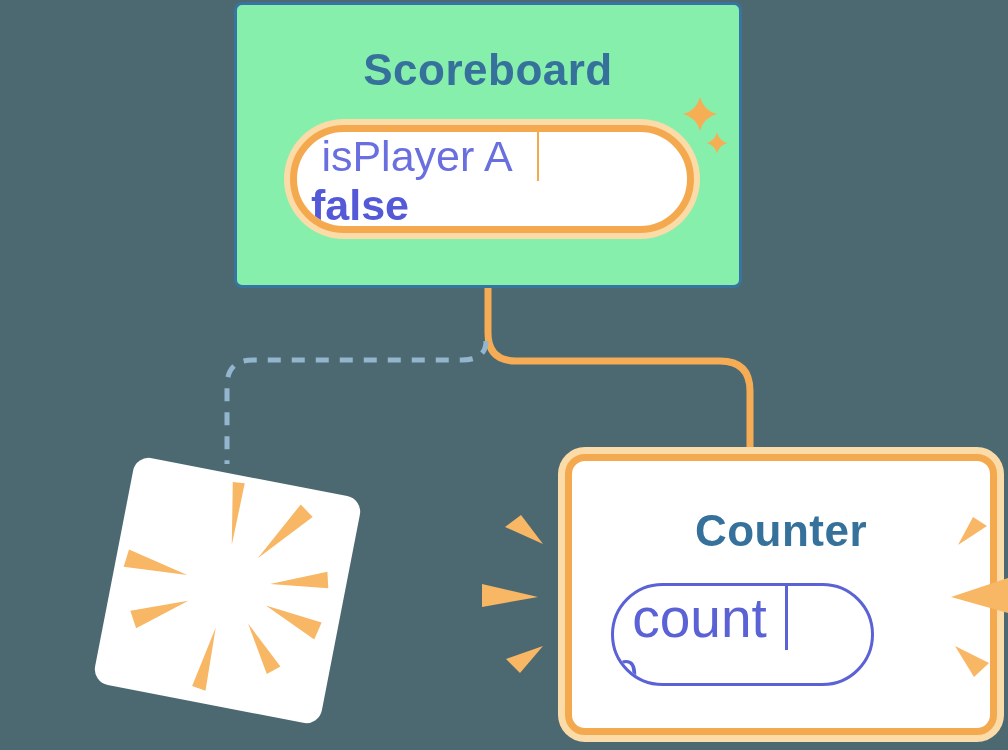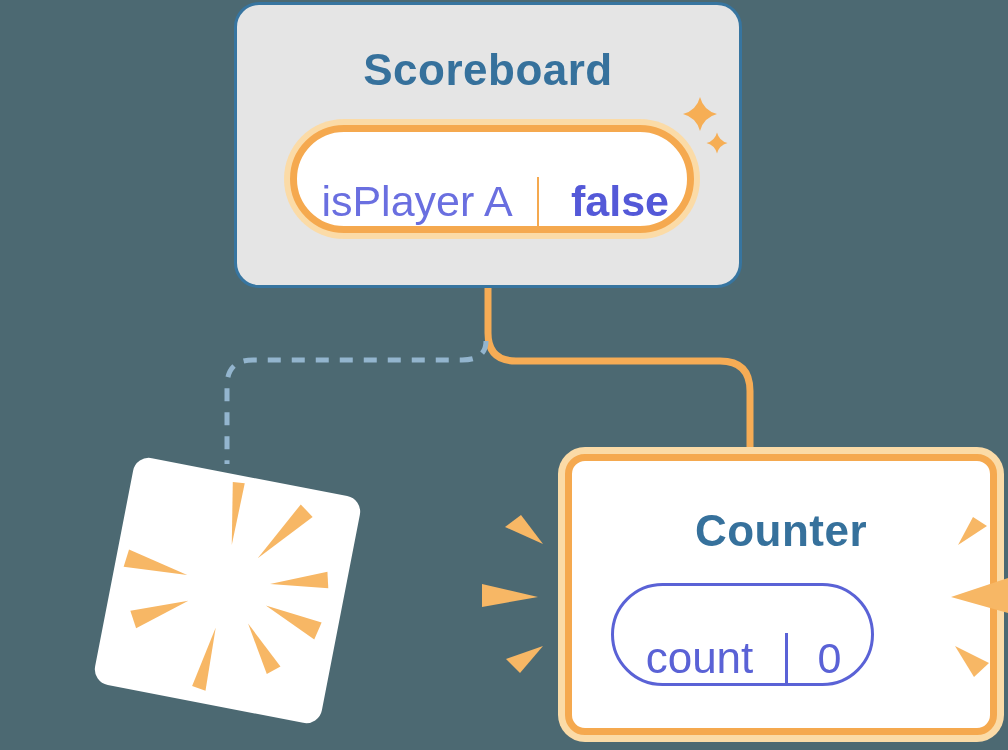--- a/index.html
+++ b/index.html
@@ -9,32 +9,32 @@
     height: 750px;
     background: #4C6972;
     overflow: hidden;
     font-family: "Liberation Sans", sans-serif;
   }
   svg.layer { position:absolute; left:0; top:0; pointer-events:none; }
 
   
   #scoreboard-card {
     position:absolute; left:234px; top:2px; width:508px; height:286px;
-    background:#e5e5e5; border:3px solid #3775A0; border-radius:25px;
+    background:#86efac; border:3px solid #3775A0; border-radius:8px;
     box-sizing:border-box;
   }
   .card-title {
     position:absolute; left:0; width:100%; text-align:center;
     color:#36719C; font-size:44px; font-weight:600; letter-spacing:0.5px;
   }
   #scoreboard-card .card-title { top:40px; }
 
   .state-pill {
-    position:absolute; display:flex; align-items:flex-end;
-    background:#ffffff; box-sizing:border-box;
+    position:absolute; display:flex; align-items:flex-start;
+    background:#ffffff; box-sizing:border-box;flex-direction:column;
   }
   #scoreboard-pill {
     left:53px; top:120px; width:404px; height:108px;
     border:7px solid #F5A94F; border-radius:60px;
     box-shadow:0 0 0 6px #FBDBA7;
     overflow:hidden;
   }
   #scoreboard-pill .pill-cell-left {
     width:240px; border-right:2px solid #F5A94F;
     display:flex; align-items:center; justify-content:center;
@@ -58,21 +58,21 @@
     border:3px solid #5A62D6; border-radius:52px;
     overflow:hidden;
   }
   #counter-pill .pill-cell-left {
     width:171px; border-right:3px solid #5A62D6;
     display:flex; align-items:center; justify-content:center;
   }
   #counter-pill .pill-cell-right {
     flex:1; display:flex; align-items:center; justify-content:center;
   }
-  #counter-pill .count-name  { color:#5A62D6; font-size:44px; }
+  #counter-pill .count-name  { color:#5A62D6; font-size:55px; }
   #counter-pill .count-value { color:#5A62D6; font-size:43px; }
 
   
   #destroyed-card {
     position:absolute; left:112px; top:475px; width:231px; height:231px;
     background:#ffffff; border-radius:16px;
     transform:rotate(11deg);
   }
 </style>
 </head>

